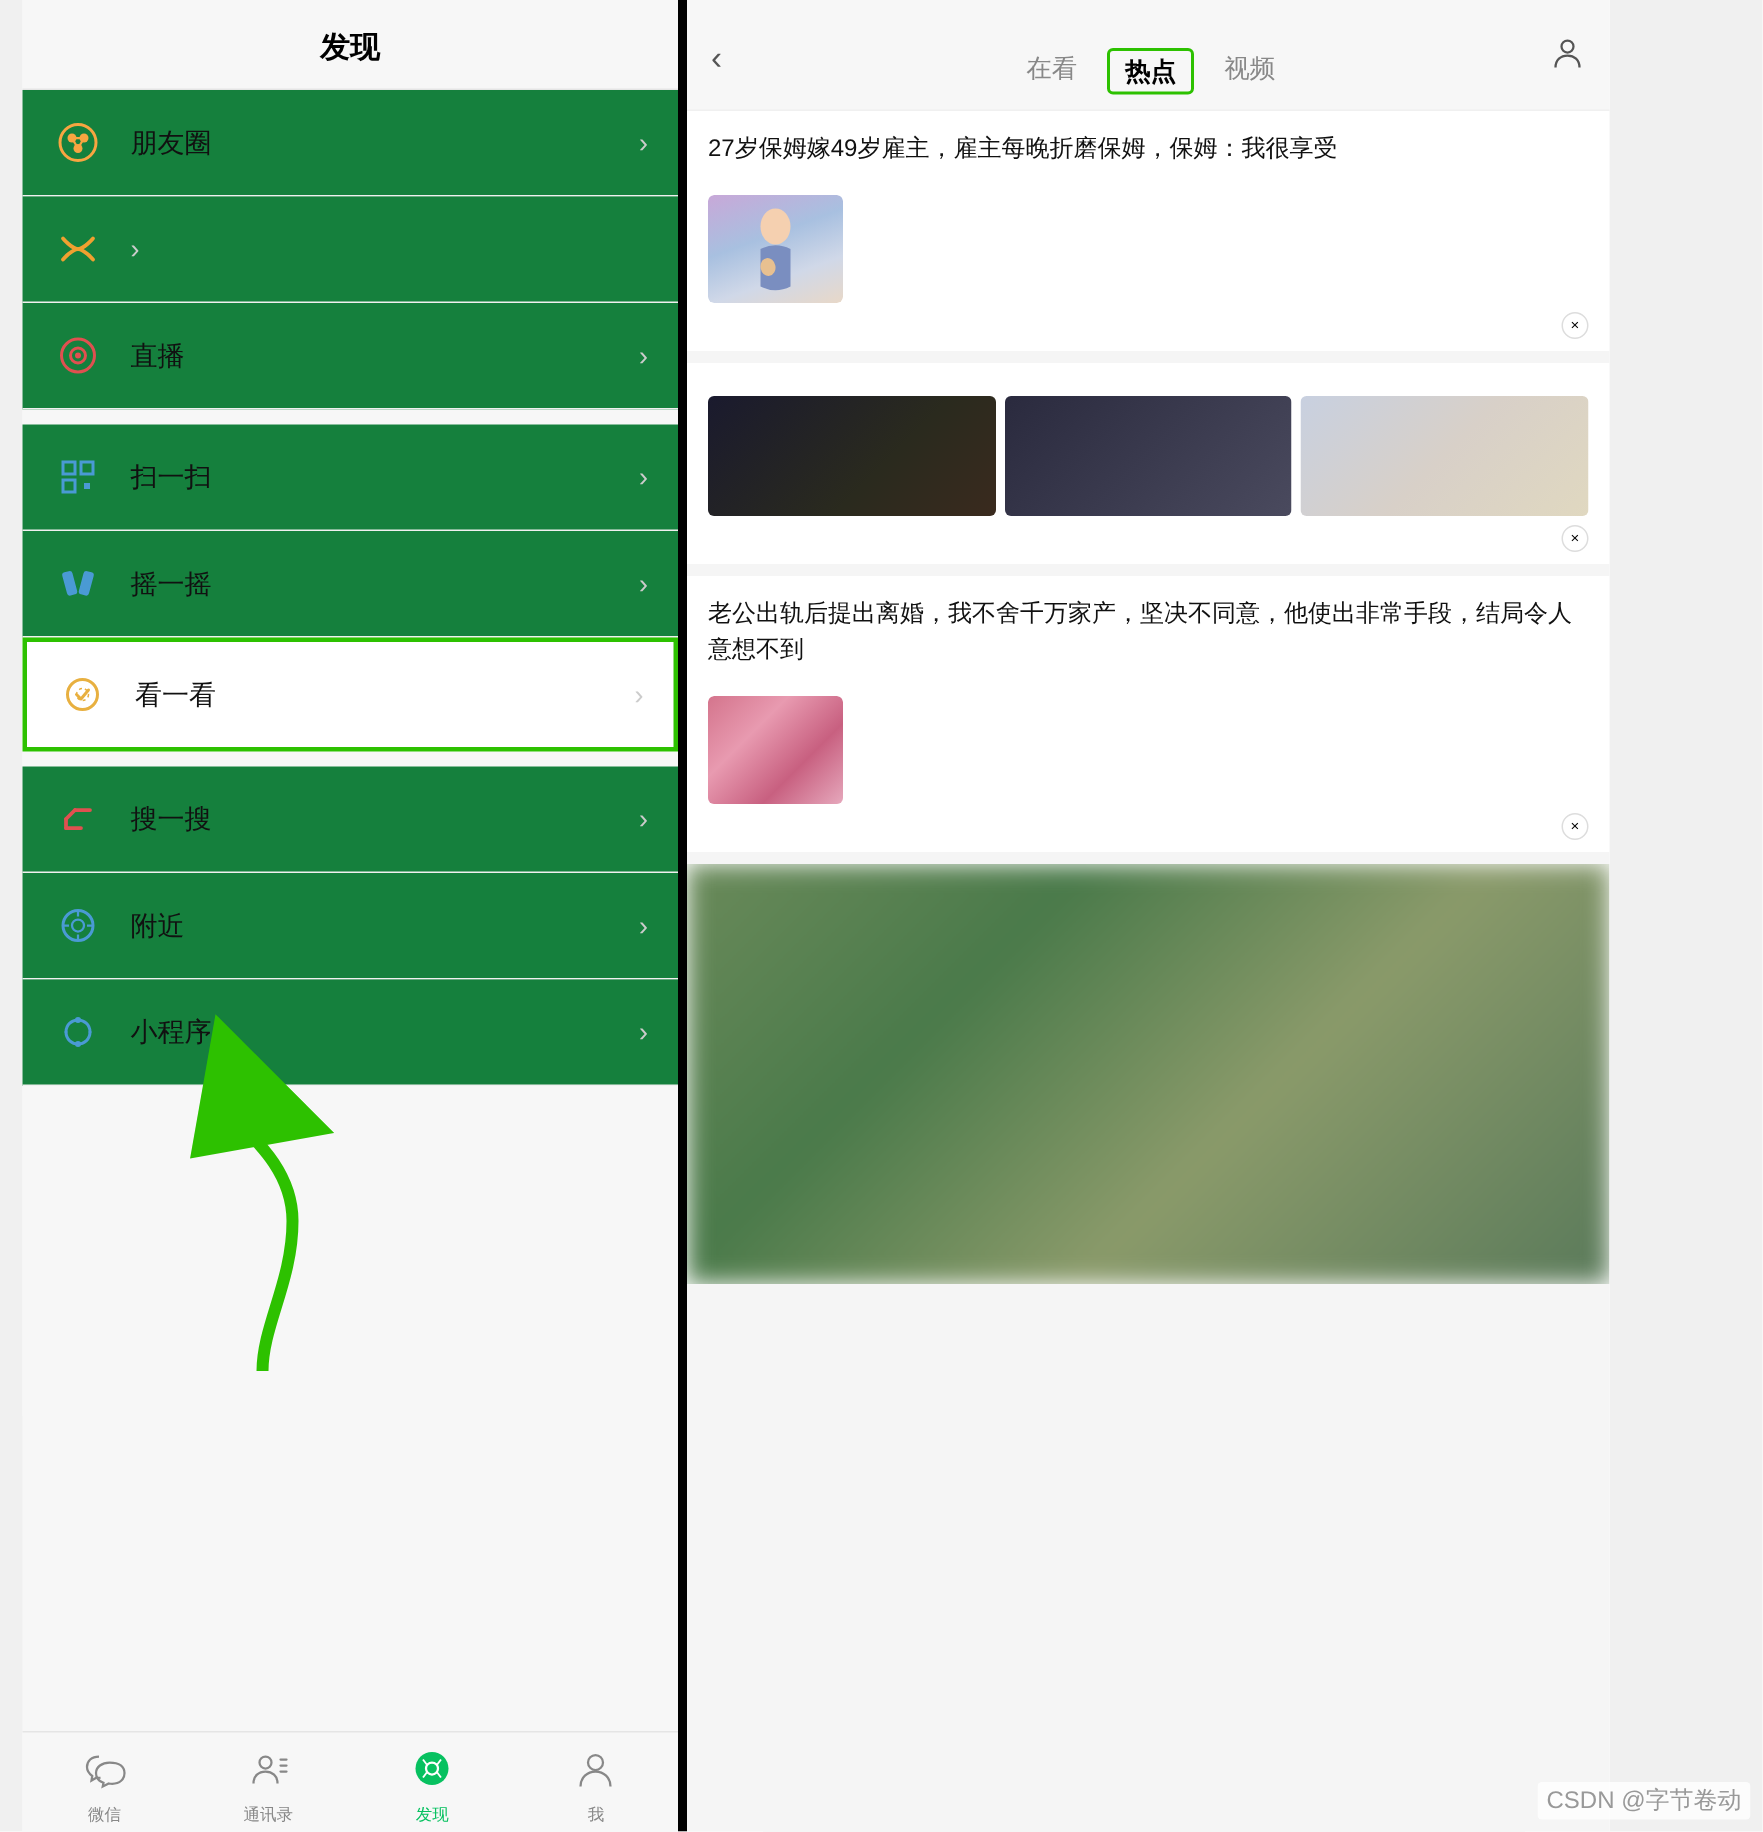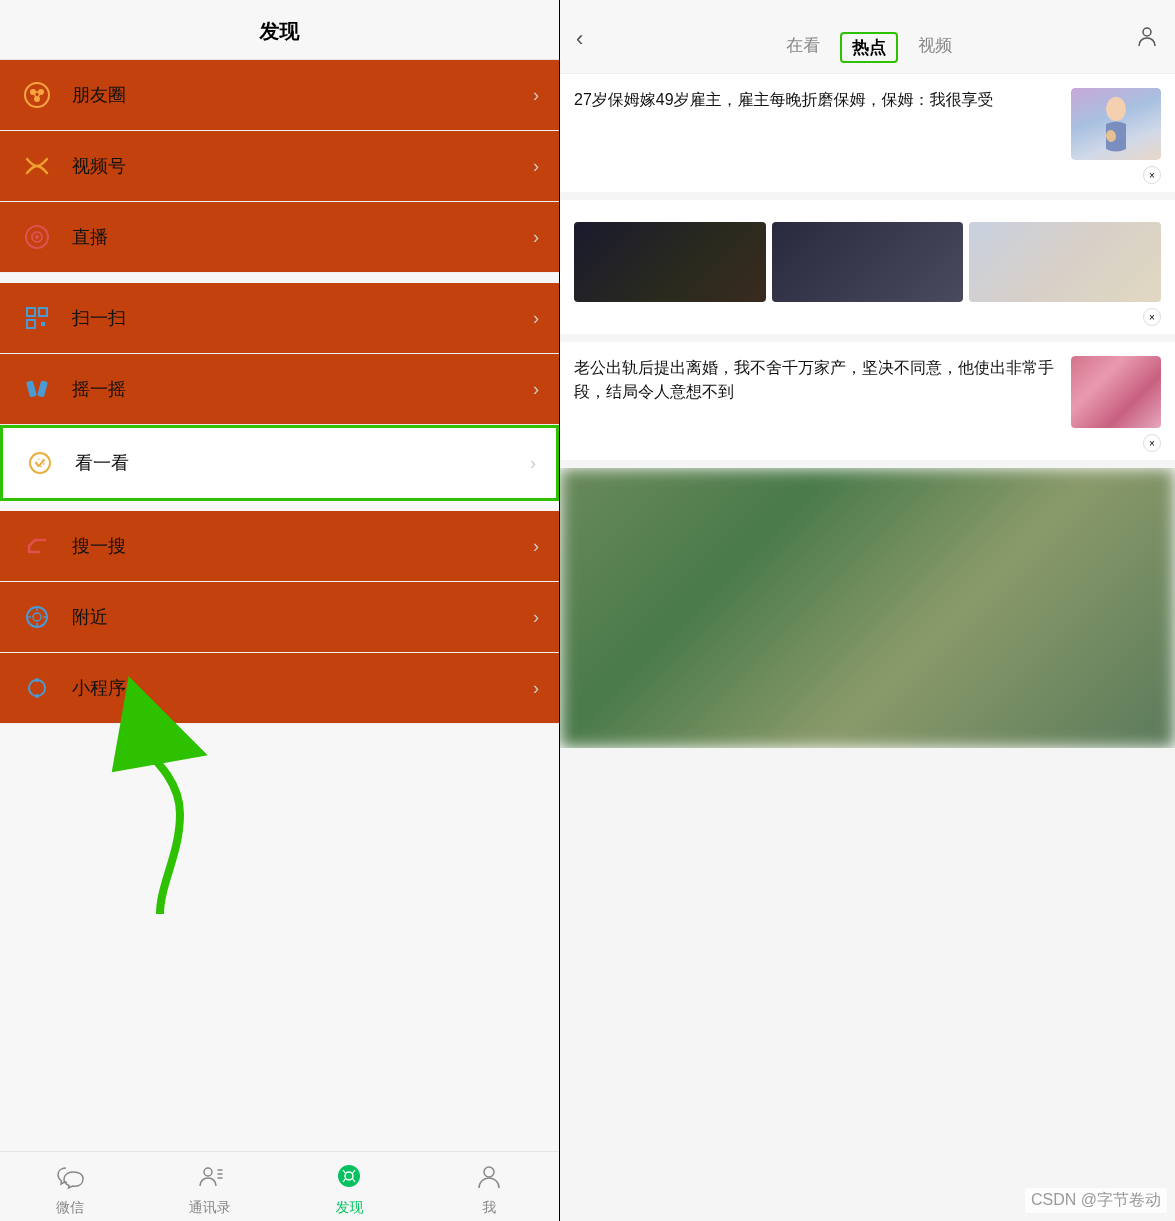--- a/index.html
+++ b/index.html
@@ -7,25 +7,26 @@
       font-family: -apple-system, "PingFang SC", "Microsoft YaHei", sans-serif;
       background: #f0f0f0;
       display: flex;
       width: 1175px;
       min-height: 1221px;
       overflow: hidden;
     }
 
     
     .left-panel {
-      width: 560px;
+      width: 443px;
       background: #f7f7f7;
       display: flex;
       flex-direction: column;
-      border-right: 1px solid #000000;
+      border-right: 6px solid #000000;
+      margin-left: 15px;
     }
     .left-header {
       background: #f7f7f7;
       text-align: center;
       padding: 18px 0 14px;
       font-size: 20px;
       font-weight: 600;
       color: #000;
       border-bottom: 1px solid #e5e5e5;
     }
@@ -33,21 +34,21 @@
       background: #fff;
       margin-top: 0;
     }
     .menu-item {
       display: flex;
       align-items: center;
       padding: 18px 20px;
       border-bottom: 1px solid #f0f0f0;
       cursor: pointer;
       position: relative;
-      background: #c2410c;
+      background: #15803d;
     }
     .menu-item.highlighted {
       border: 3px solid #2dc100;
       background: #fff;
       z-index: 2;
     }
     .menu-icon {
       width: 34px;
       height: 34px;
       margin-right: 18px;
@@ -77,21 +78,21 @@
       display: flex;
       background: #f7f7f7;
       border-top: 1px solid #e5e5e5;
       padding: 10px 0 4px;
     }
     .nav-item {
       flex: 1;
       display: flex;
       flex-direction: column;
       align-items: center;
-      font-size: 14px;
+      font-size: 11px;
       color: #888;
       cursor: pointer;
     }
     .nav-item.active {
       color: #07c160;
     }
     .nav-icon {
       font-size: 26px;
       margin-bottom: 2px;
     }
@@ -150,20 +151,21 @@
       background: #f5f5f5;
     }
     .news-item {
       background: #fff;
       margin-bottom: 8px;
       padding: 14px 14px 8px;
     }
     .news-item-top {
       display: flex;
       gap: 12px;
+      flex-direction: column;
     }
     .news-text-block {
       flex: 1;
     }
     .news-title {
       font-size: 16px;
       font-weight: 500;
       color: #111;
       line-height: 1.5;
       margin-bottom: 6px;
@@ -263,21 +265,20 @@
         <span class="menu-label">朋友圈</span>
         <span class="menu-arrow">›</span>
       </div>
       <div class="menu-item">
         <div class="menu-icon">
           <svg width="28" height="22" viewBox="0 0 28 22">
             <path d="M4 4 C4 4 10 11 14 11 C18 11 24 4 24 4" fill="none" stroke="#f0a030" stroke-width="2.5" stroke-linecap="round"></path>
             <path d="M4 18 C4 18 10 11 14 11 C18 11 24 18 24 18" fill="none" stroke="#f0a030" stroke-width="2.5" stroke-linecap="round"></path>
           </svg>
         </div>
-        <span class="menu-label">视频号</span>
         <span class="menu-arrow">›</span>
       </div>
       <div class="menu-item">
         <div class="menu-icon">
           <svg width="28" height="28" viewBox="0 0 28 28">
             <circle cx="14" cy="14" r="11" fill="none" stroke="#e05050" stroke-width="2"></circle>
             <circle cx="14" cy="14" r="5" fill="none" stroke="#e05050" stroke-width="2"></circle>
             <circle cx="14" cy="14" r="2" fill="#e05050"></circle>
           </svg>
         </div>

